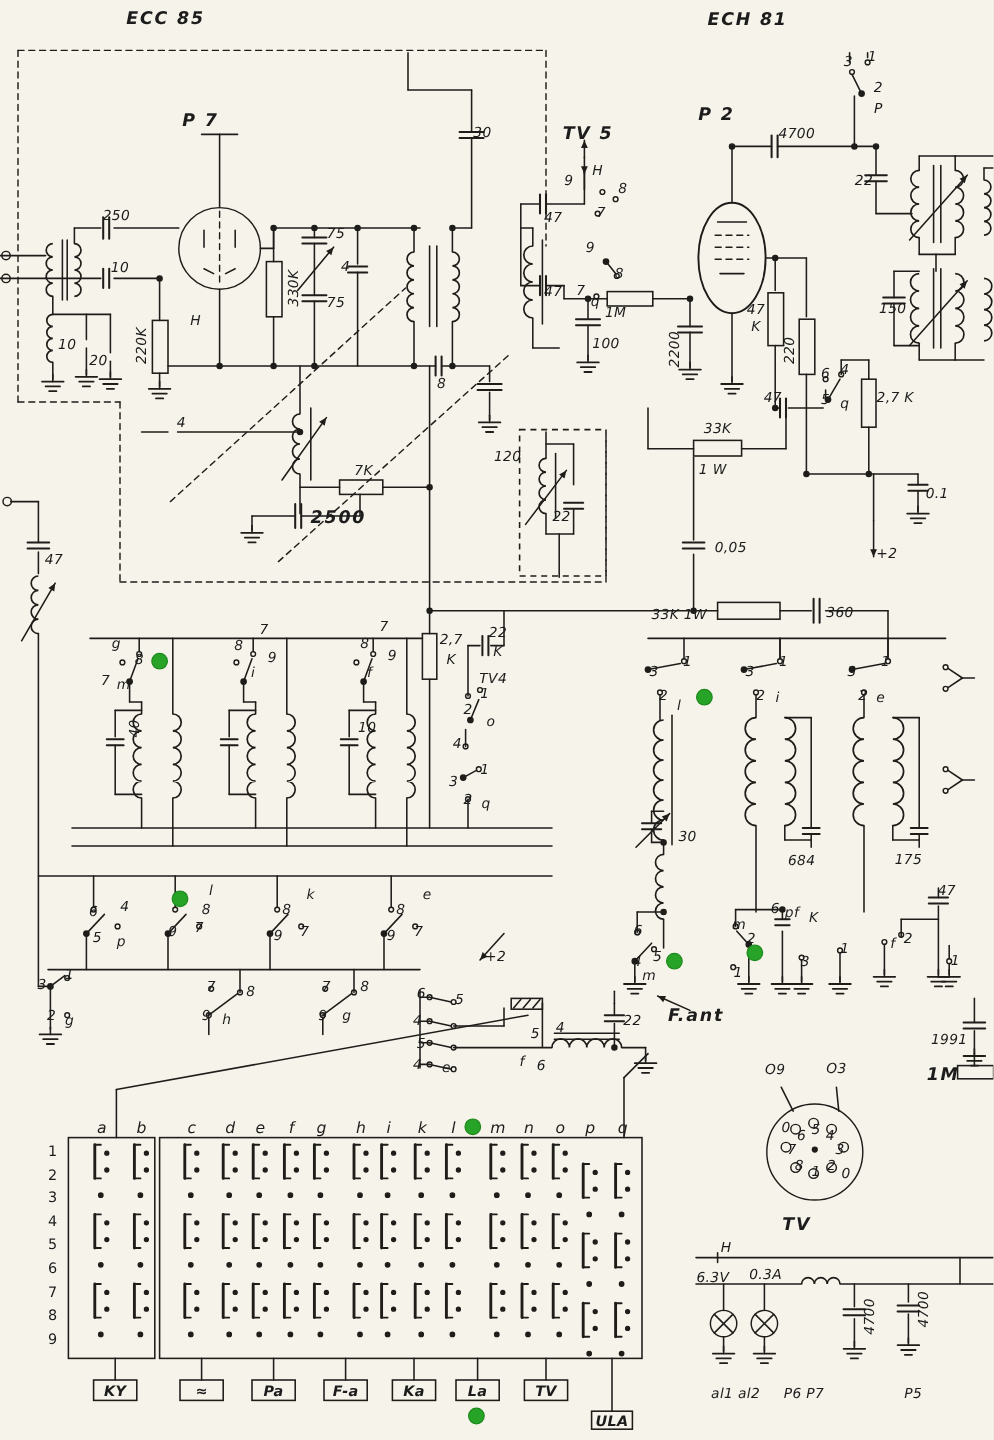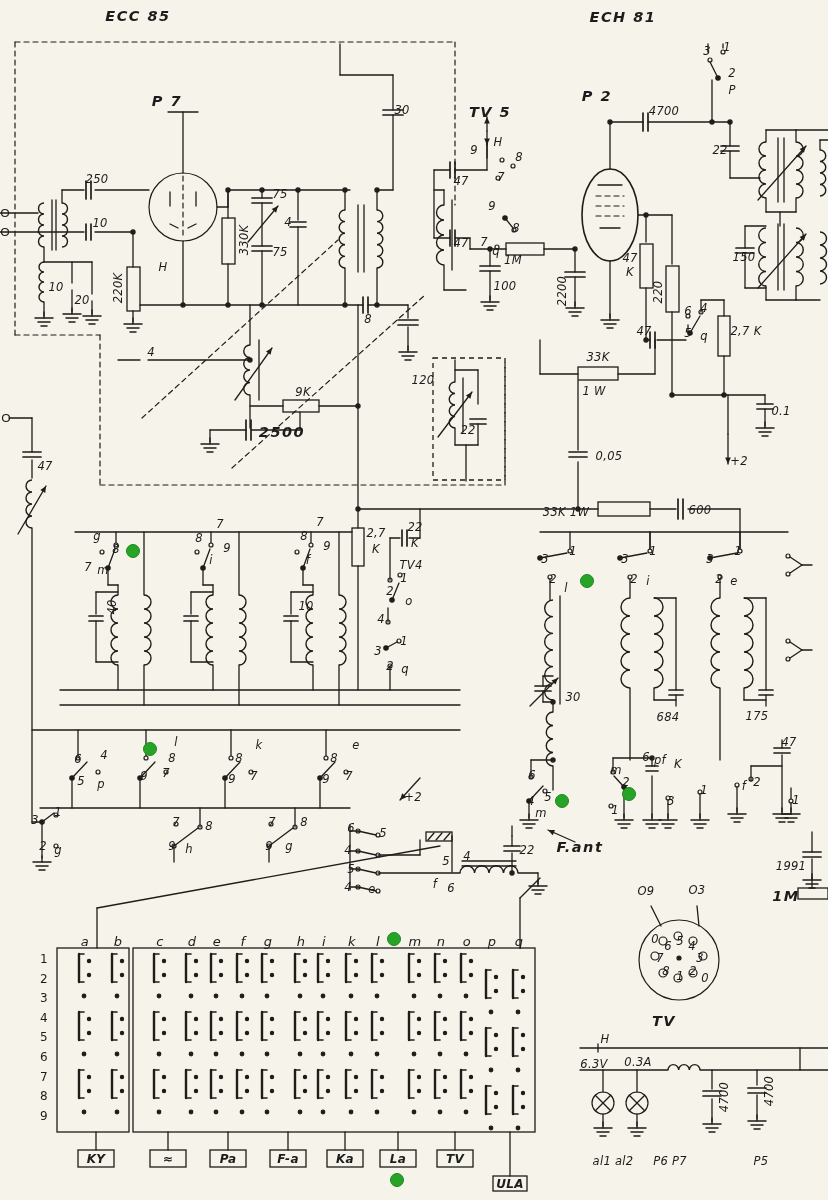--- a/index.html
+++ b/index.html
@@ -1084,27 +1084,27 @@
       <div class="lb" style="left: 688px; top: 333px;">5</div>
       <div class="lb" style="left: 704px; top: 336px;">q</div>
       <div class="lb" style="left: 746px; top: 331px;">2,7 K</div>
       <div class="lb" style="left: 644px; top: 331px;">47</div>
       <div class="lb" style="left: 598px; top: 357px;">33K</div>
       <div class="lb" style="left: 594px; top: 391px;">1 W</div>
       <div class="lb" style="left: 781px; top: 411px;">0.1</div>
       <div class="lb" style="left: 151px; top: 352px;">4</div>
       <div class="lb" style="left: 368px; top: 319px;">8</div>
       <div class="lb" style="left: 423px; top: 336px; margin-top: 44px;">120</div>
-      <div class="lb" style="left: 303px; top: 392px;">9K</div>
+      <div class="lb" style="left: 303px; top: 392px;">7K</div>
       <div class="lb b" style="left: 282px; top: 432px;">2500</div>
       <div class="lb" style="left: 468px; top: 430px;">22</div>
       <div class="lb" style="left: 609px; top: 456px;">0,05</div>
       <div class="lb" style="left: 739px; top: 461px;">+2</div>
       <div class="lb" style="left: 566px; top: 512px;">33K 1W</div>
-      <div class="lb" style="left: 700px; top: 510px;">600</div>
+      <div class="lb" style="left: 700px; top: 510px;">360</div>
       <div class="lb" style="left: 45px; top: 466px;">47</div>
       <div class="lb" style="left: 97px; top: 536px;">g</div>
       <div class="lb" style="left: 116px; top: 549px;">8</div>
       <div class="lb" style="left: 88px; top: 567px;">7</div>
       <div class="lb" style="left: 103px; top: 570px;">m</div>
       <div class="lb" style="left: 199px; top: 538px;">8</div>
       <div class="lb" style="left: 220px; top: 524px;">7</div>
       <div class="lb" style="left: 211px; top: 560px;">i</div>
       <div class="lb" style="left: 227px; top: 548px;">9</div>
       <div class="lb" style="left: 304px; top: 536px;">8</div>

